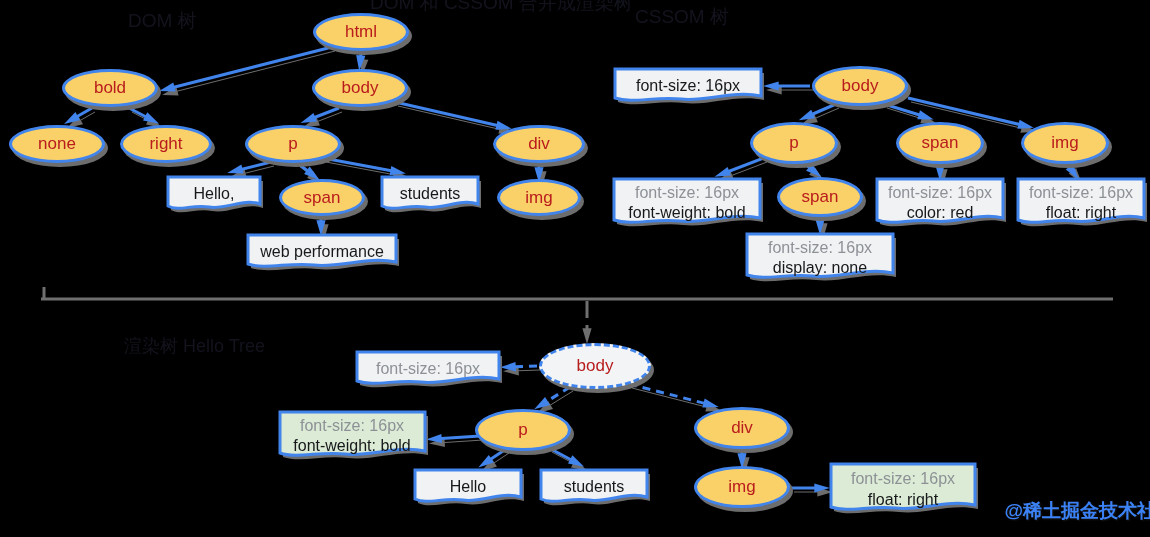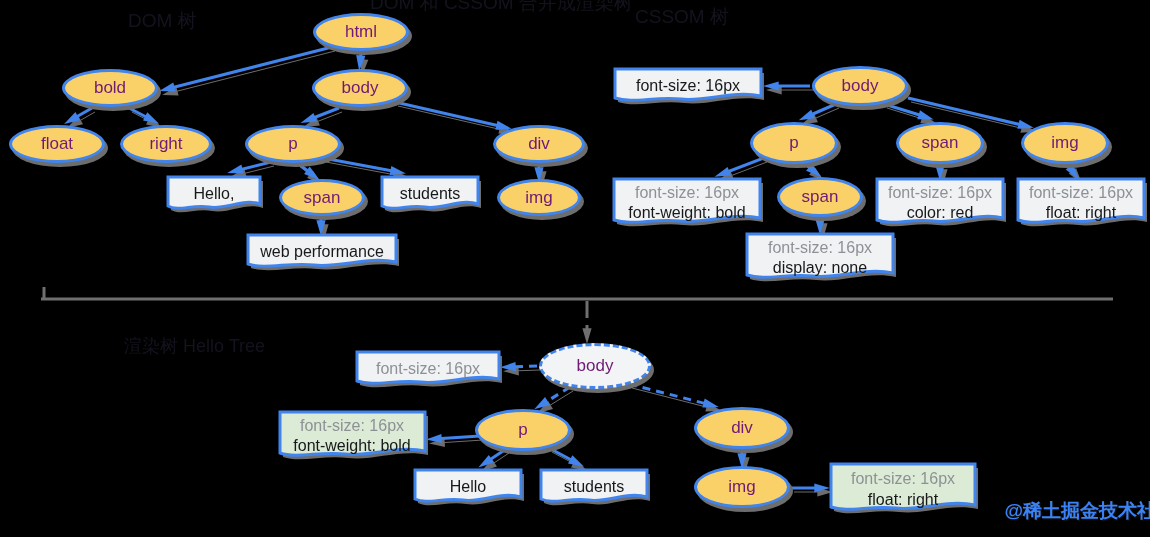--- a/index.html
+++ b/index.html
@@ -2,21 +2,21 @@
 <html><head>
 <meta charset="utf-8">
 <style>
   html,body{margin:0;padding:0;background:#000;}
   #stage{position:relative;width:1150px;height:537px;background:#000;overflow:hidden;
          font-family:"Liberation Sans",sans-serif;padding-left:41px;}
   #stage svg.layer{position:absolute;left:0;top:0;}
   
   .node{position:absolute;box-sizing:border-box;border:3px solid #4184EC;border-radius:50%;
         background:#FAD169;display:flex;align-items:center;justify-content:center;
-        font-size:17px;color:#701a75;box-shadow:3px 4px 0 #6D6D6D;}
+        font-size:17px;color:#b91c1c;box-shadow:3px 4px 0 #6D6D6D;}
   .node.dashed{border-style:dashed;background:#F2F4F6;}
   
   svg.docbox{position:absolute;overflow:visible;}
   path.doc-shadow{fill:#6D6D6D;}
   path.doc-main{fill:#F0F2F4;stroke:#4184EC;stroke-width:3;}
   svg.docbox.green path.doc-main{fill:#DCEBD5;}
   text.t{text-anchor:middle;font-family:"Liberation Sans",sans-serif;font-size:16px;}
   text.gray{fill:#8D9196;}
   text.dark{fill:#17181A;}
   
@@ -172,21 +172,21 @@
   </svg>
 
   <div class="faint" id="figure-title" style="left:370px;top:-10px">DOM 和 CSSOM 合并成渲染树</div>
   <div class="faint" style="left:128px;top:8px">DOM 树</div>
   <div class="faint" style="left:635px;top:4px">CSSOM 树</div>
   <div class="faint" id="render-label" style="left:124px;top:334px">渲染树 Hello Tree</div>
 
   <div class="node" style="left:313px;top:13px;width:96px;height:38px">html</div>
   <div class="node" style="left:62px;top:69px;width:96px;height:38px">bold</div>
   <div class="node" style="left:312px;top:69px;width:96px;height:38px">body</div>
-  <div class="node" style="left:9px;top:125px;width:96px;height:38px">float</div>
+  <div class="node" style="left:9px;top:125px;width:96px;height:38px">none</div>
   <div class="node" style="left:120px;top:125px;width:92px;height:38px">right</div>
   <div class="node" style="left:245px;top:125px;width:96px;height:38px">p</div>
   <div class="node" style="left:493px;top:125px;width:92px;height:38px">div</div>
   <div class="node" style="left:279px;top:179px;width:86px;height:37px">span</div>
   <div class="node" style="left:497px;top:179px;width:84px;height:37px">img</div>
 
   <svg class="docbox" style="left:166px;top:175px" width="96" height="38">
       <path d="M2 2 L 94 2 L 94 29 C 77 23 60 35 43 32 C 27 29 12 37 2 31 Z" class="doc-shadow" transform="translate(3 4)"></path>
       <path d="M2 2 L 94 2 L 94 29 C 77 23 60 35 43 32 C 27 29 12 37 2 31 Z" class="doc-main"></path>
     <text class="t dark" x="48" y="24">Hello,</text>

